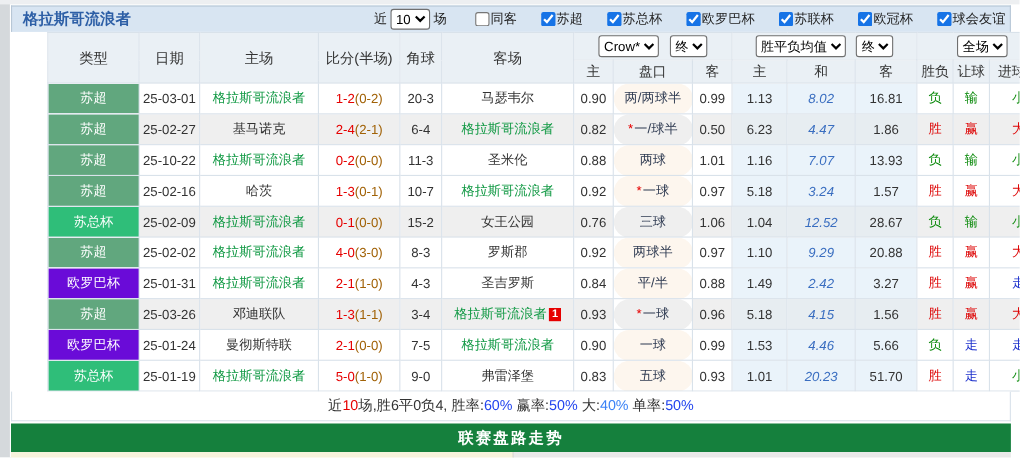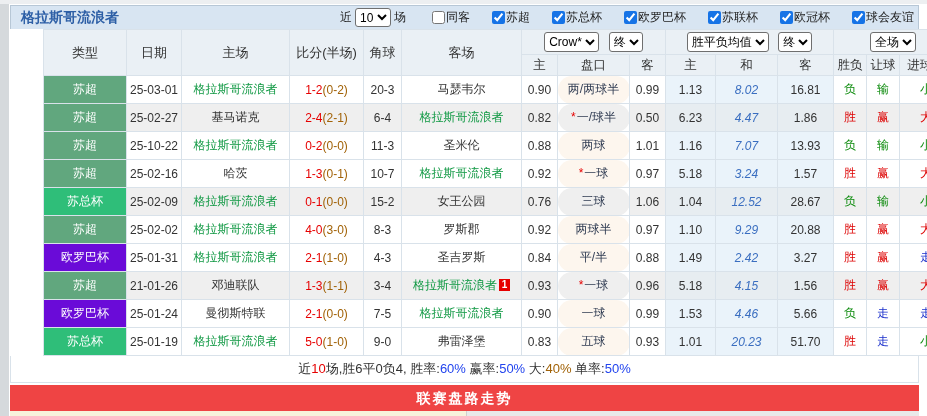--- a/index.html
+++ b/index.html
@@ -45,21 +45,21 @@
   .res-red{color:#DD0000;}
   .res-green{color:#0B8A0B;}
   .res-blue{color:#1B2FCB;}
   .badge{display:inline-block;background:#E60000;color:#fff;font-size:10px;line-height:12px;width:11px;height:12px;
     margin-left:2px;vertical-align:1px;font-weight:bold;}
 
   
   .summary{height:26px;line-height:25px;background:#fff;border:1px solid #D9E2EA;border-top:none;
     text-align:center;font-size:13px;color:#333;}
   
-  .footer{margin-top:2px;height:26px;line-height:26px;background:#ef4444;color:#fff;font-weight:bold;
+  .footer{margin-top:2px;height:26px;line-height:26px;background:#15803d;color:#fff;font-weight:bold;
     text-align:center;font-size:14px;letter-spacing:2px;}
   .sliver{display:flex;height:7px;}
   .sliver .s-left{width:456px;background:#F7F3DC;border-right:1px solid #CFCFCF;}
   .sliver .s-right{flex:1;background:#E9E9E9;}
 </style>
 </head>
 <body>
 
 <div class="left-strip"></div>
 <div class="top-strip"></div>
@@ -272,21 +272,21 @@
           <td>0.88</td>
           <td class="euro-c">1.49</td>
           <td class="euro-c euro-draw-c">2.42</td>
           <td class="euro-c">3.27</td>
           <td class="res-red">胜</td>
           <td class="res-red">赢</td>
           <td class="res-blue">走</td>
         </tr>
         <tr class="shaded">
           <td class="lg" style="background: rgb(97, 167, 126);">苏超</td>
-          <td>21-01-26</td>
+          <td>25-03-26</td>
           <td><span>邓迪联队</span></td>
           <td><span class="score-ft">1-3</span><span class="score-ht">(1-1)</span></td>
           <td>3-4</td>
           <td><span class="team-green">格拉斯哥流浪者</span><span class="badge">1</span></td>
           <td>0.93</td>
           <td class="handicap-c"><span class="star">*</span>一球</td>
           <td>0.96</td>
           <td class="euro-c">5.18</td>
           <td class="euro-c euro-draw-c">4.15</td>
           <td class="euro-c">1.56</td>
@@ -324,21 +324,21 @@
           <td class="euro-c">1.01</td>
           <td class="euro-c euro-draw-c">20.23</td>
           <td class="euro-c">51.70</td>
           <td class="res-red">胜</td>
           <td class="res-blue">走</td>
           <td class="res-green">小</td>
         </tr>
       </tbody>
   </table>
 
-  <div class="summary" id="summary"><span>近</span><span style="color: rgb(230, 0, 0);">10</span><span>场,胜6平0负4, 胜率:</span><span style="color: rgb(34, 68, 238);">60%</span><span> 赢率:</span><span style="color: rgb(34, 68, 238);">50%</span><span> 大:</span><span style="color: #a16207;">40%</span><span> 单率:</span><span style="color: rgb(34, 68, 238);">50%</span></div>
+  <div class="summary" id="summary"><span>近</span><span style="color: rgb(230, 0, 0);">10</span><span>场,胜6平0负4, 胜率:</span><span style="color: rgb(34, 68, 238);">60%</span><span> 赢率:</span><span style="color: rgb(34, 68, 238);">50%</span><span> 大:</span><span style="color: #3b82f6;">40%</span><span> 单率:</span><span style="color: rgb(34, 68, 238);">50%</span></div>
 
   <div class="footer">联赛盘路走势</div>
 
   <div class="sliver">
     <div class="s-left"></div>
     <div class="s-right"></div>
   </div>
 
 </div>
 

